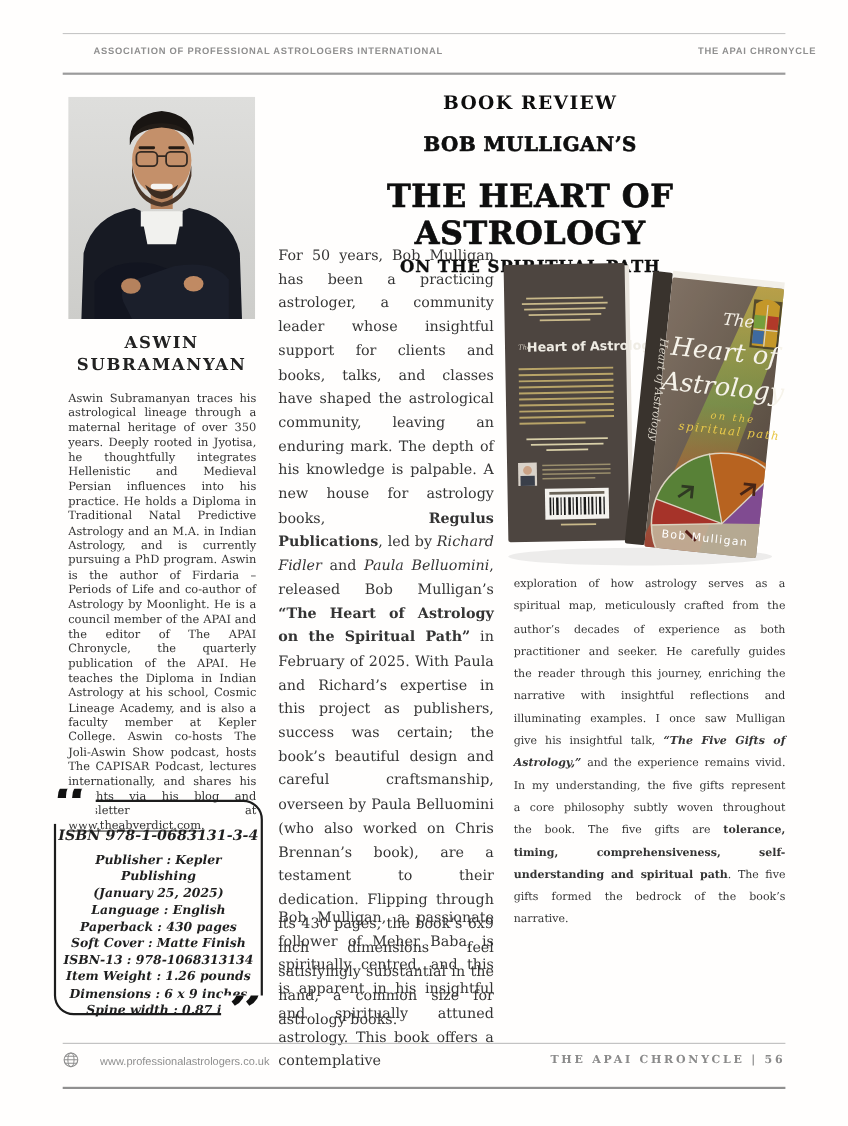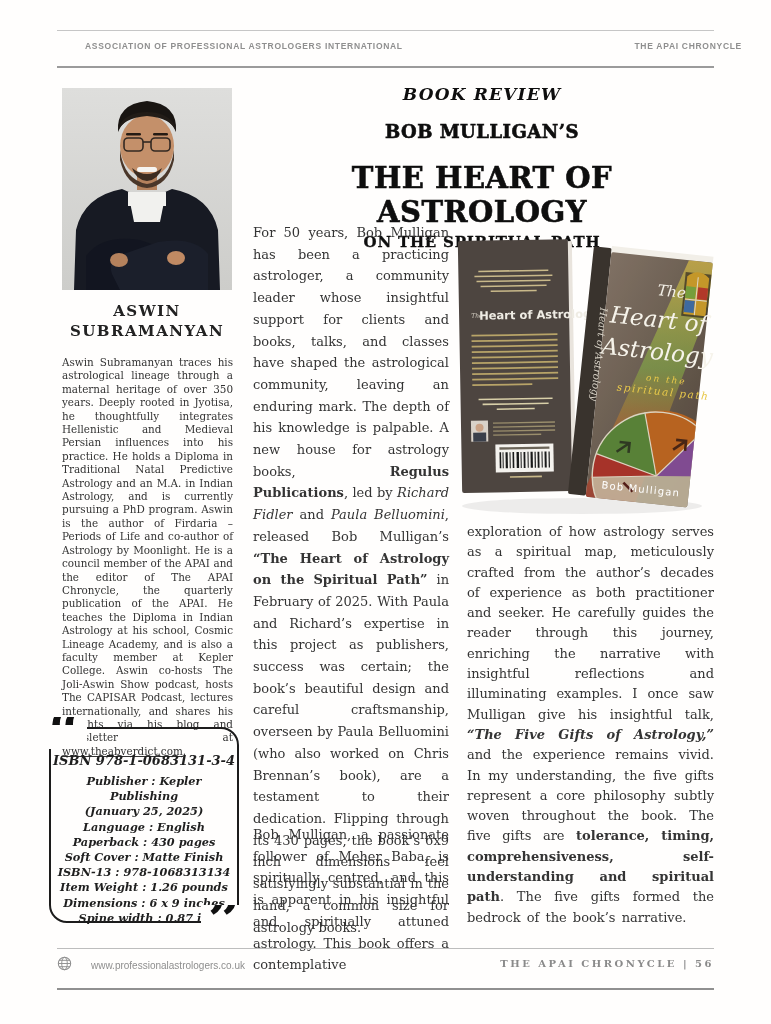--- a/index.html
+++ b/index.html
@@ -5,42 +5,42 @@
   html,body{margin:0;padding:0;background:#ffffff;}
   .page{position:relative;width:771px;height:1024px;background:#fffefd;font-family:"DejaVu Serif",serif;color:#303030;overflow:hidden;}
   .rule{position:absolute;background:#c6c6c6;}
 
   
   .hdr-row{position:absolute;left:57px;top:41px;width:657px;display:flex;justify-content:space-between;
     font-family:"Liberation Sans",sans-serif;font-size:8.5px;font-weight:bold;letter-spacing:.7px;color:#8f8f8f;margin-left:28px;}
 
   
   .title-block{position:absolute;left:248px;top:84px;width:468px;text-align:center;color:#0e0e0e;}
-  .kicker{font-size:17px;font-weight:bold;font-style:italic;letter-spacing:1.2px;}
+  .kicker{font-size:17px;font-weight:bold;letter-spacing:1.2px;}
   .t1{font-size:18px;font-weight:bold;letter-spacing:.5px;margin-top:17px;-webkit-text-stroke:.6px #0e0e0e;}
   .t2{font-size:29px;font-weight:bold;letter-spacing:.5px;margin-top:19px;-webkit-text-stroke:.6px #0e0e0e;}
   .t3{font-size:15px;font-weight:bold;letter-spacing:.8px;margin-top:4px;-webkit-text-stroke:.3px #0e0e0e;}
 
   
   .photo{position:absolute;left:62px;top:88px;width:170px;height:202px;}
   .author-name{position:absolute;left:57px;top:301px;width:180px;text-align:center;font-size:15px;font-weight:bold;letter-spacing:1.5px;line-height:20px;color:#222;}
   .bio{position:absolute;left:62px;top:356px;width:171px;font-size:10.4px;line-height:13.4px;text-align:justify;color:#333;}
   .bio a{color:#333;}
 
   .quote-box{position:absolute;left:49px;top:727px;width:186px;height:168px;border:2px solid #1c1c1c;border-radius:18px;
     text-align:center;font-style:italic;font-weight:bold;color:#1f1f1f;padding-top:24px;}
   .qmark{position:absolute;font-size:58px;line-height:30px;font-weight:bold;color:#111;background:#fffefd;font-style:normal;}
   .q-open{left:-8px;top:-12px;width:44px;height:32px;overflow:hidden;}
   .q-close{right:-4px;bottom:-14px;width:40px;height:30px;overflow:hidden;text-align:right;}
   .isbn-line{font-size:13px;margin-bottom:6px;}
   .spec-line{font-size:11.3px;line-height:15.2px;}
 
   
   .col-mid{position:absolute;left:253px;width:196px;font-size:13px;line-height:21.7px;text-align:justify;color:#343434;}
-  .col-right{position:absolute;left:467px;top:522px;width:247px;font-size:13px;line-height:20.3px;text-align:justify;word-spacing:2px;color:#343434;}
+  .col-right{position:absolute;left:467px;top:522px;width:247px;font-size:10px;line-height:20.3px;text-align:justify;word-spacing:2px;color:#343434;}
 
   .book-shot{position:absolute;left:452px;top:222px;width:266px;height:296px;}
 
   
   .ftr-row{position:absolute;left:57px;top:956px;width:657px;display:flex;justify-content:space-between;align-items:center;color:#8e8e8e;}
   .ftr-left{display:flex;align-items:flex-end;gap:19px;font-family:"Liberation Sans",sans-serif;font-size:10px;}
   .ftr-right{font-size:10px;letter-spacing:2.5px;font-weight:bold;color:#8a8a8a;}
 </style>
 </head>
 <body>

